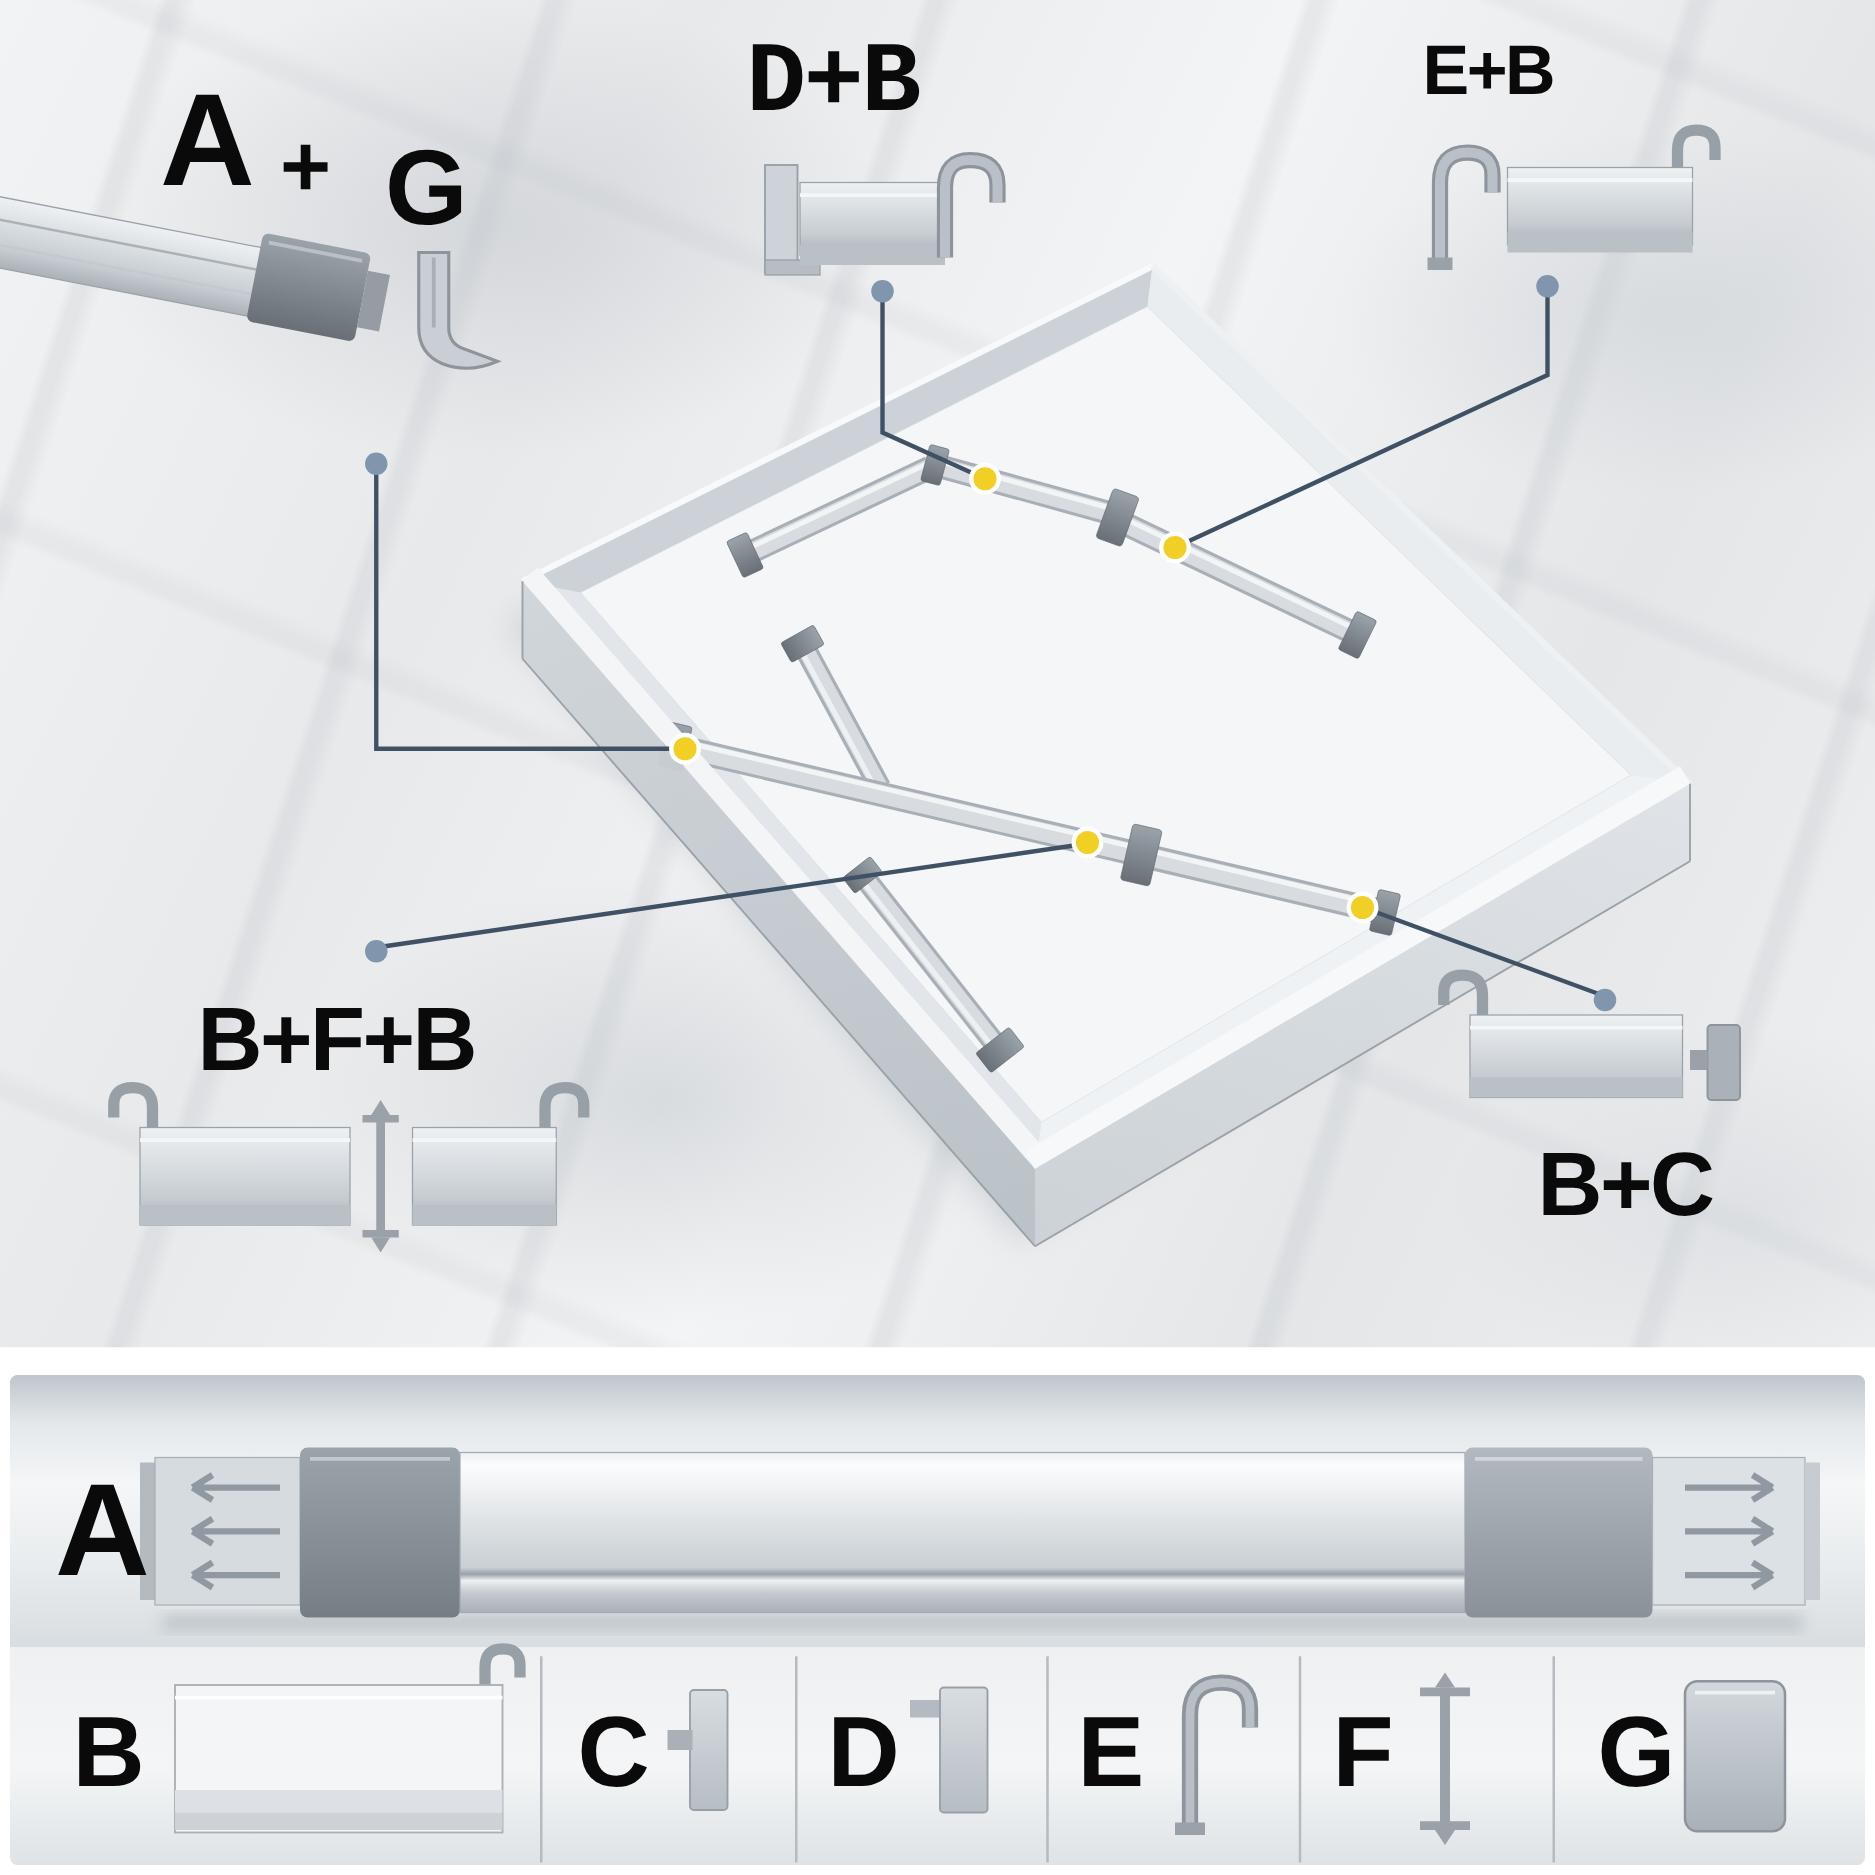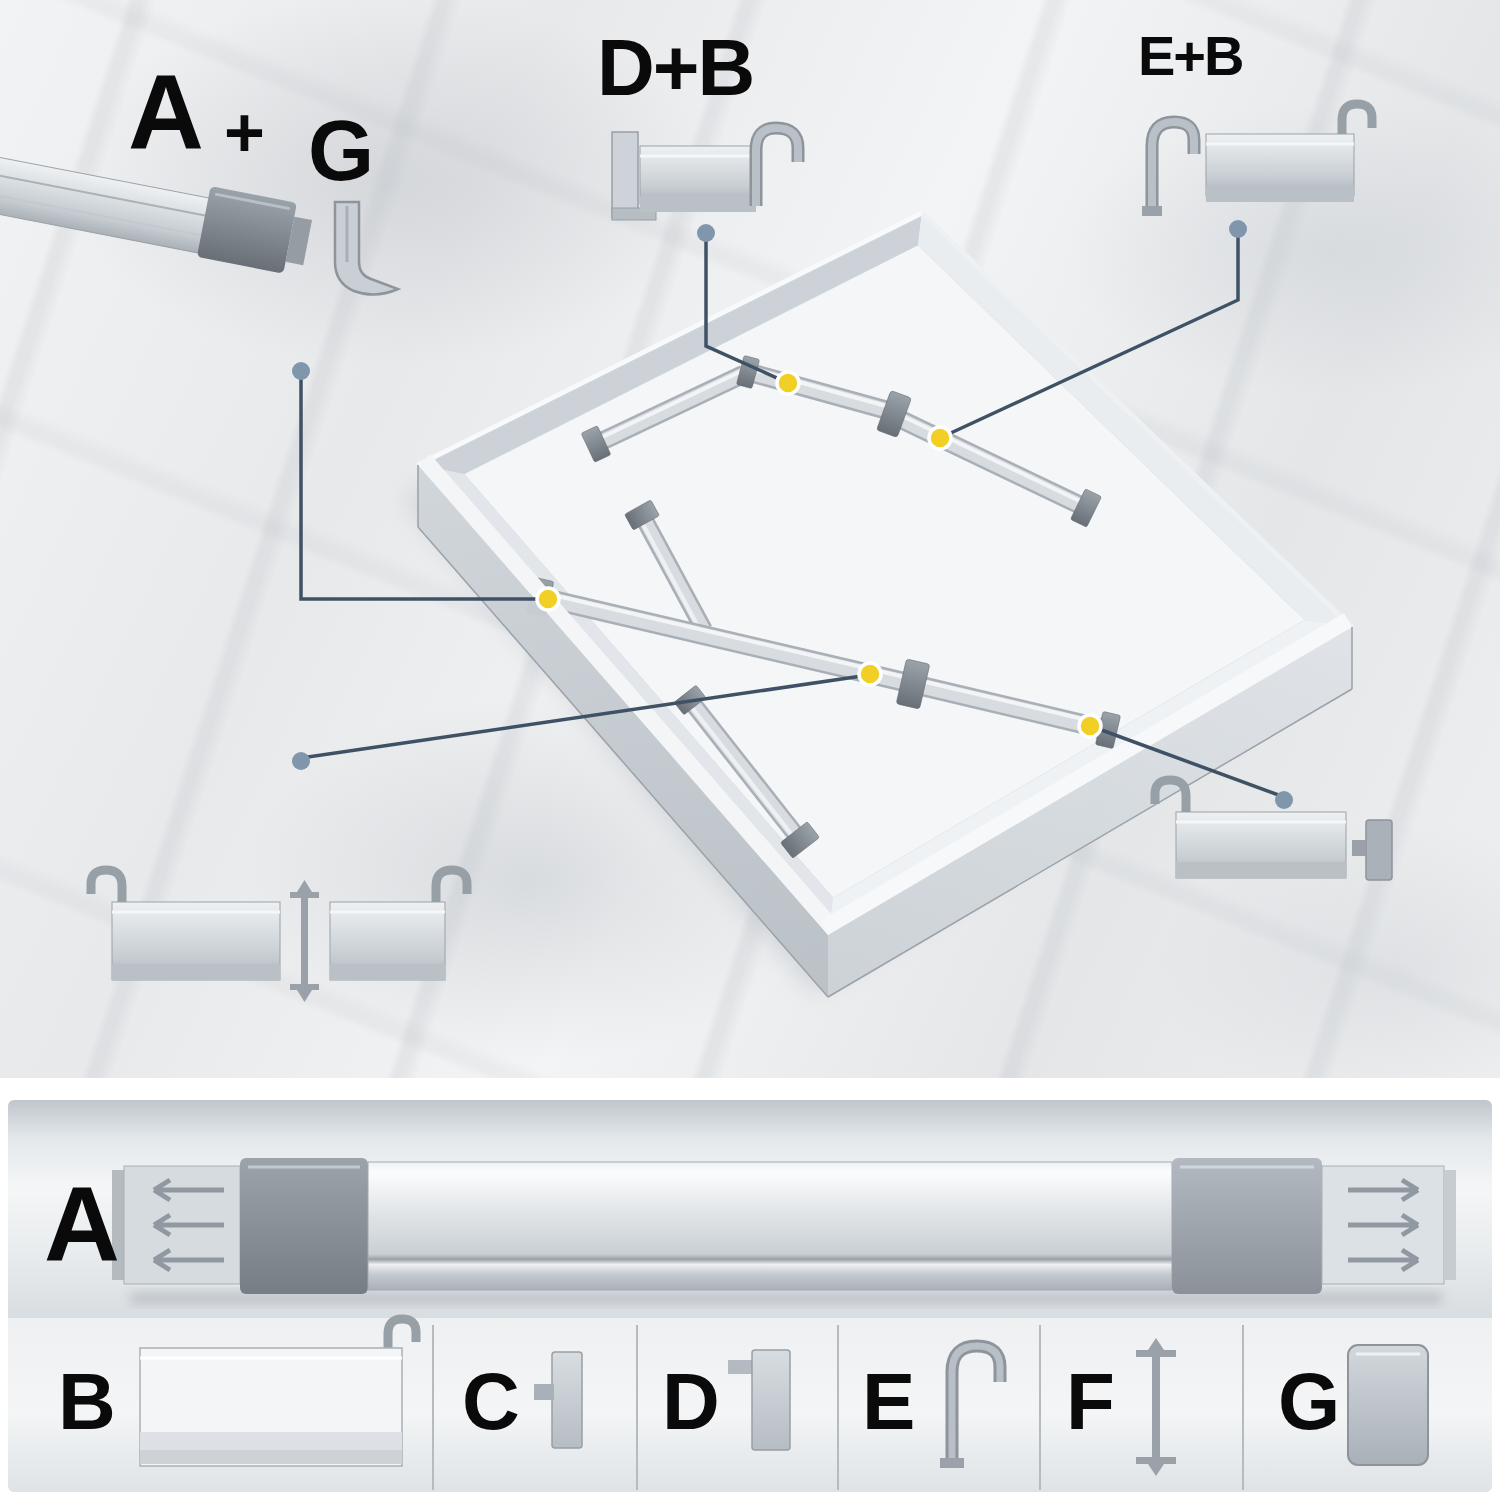--- a/index.html
+++ b/index.html
@@ -31,21 +31,21 @@
   svg{position:absolute;left:0;}
   .top-svg{top:0;}
   .bottom-svg{top:1080px;}
   .lbl{
     position:absolute;color:#0a0a0b;font-weight:800;line-height:1;letter-spacing:-2px;
     white-space:nowrap;
   }
   .lbl-a-top{left:128px;top:60px;font-size:105px;}
   .lbl-plus{left:224px;top:98px;font-size:70px;}
   .lbl-g-top{left:308px;top:108px;font-size:85px;}
-  .lbl-db{left:597px;top:28px;font-size:80px;}
+  .lbl-db{left:597px;top:28px;font-size:80px;font-family:Liberation Mono, monospace;}
   .lbl-eb{left:1138px;top:28px;font-size:56px;}
   .lbl-bfb{left:158px;top:796px;font-size:72px;}
   .lbl-bc{left:1230px;top:912px;font-size:72px;}
   .lbl-a-bottom{left:44px;top:1172px;font-size:105px;}
   .lbl-part{font-size:80px;top:1362px;}
   .lbl-part-b{left:58px;}
   .lbl-part-c{left:462px;}
   .lbl-part-d{left:662px;}
   .lbl-part-e{left:862px;}
   .lbl-part-f{left:1066px;}
@@ -362,20 +362,22 @@
       <rect x="1348" y="265" width="80" height="120" rx="10" fill="url(#bPlateG)" stroke="#8d949b" stroke-width="2"></rect>
       <line x1="1356" y1="274" x2="1420" y2="274" stroke="#eef1f3" stroke-width="3"></line>
     </g>
   </svg>
 
   <div class="lbl lbl-a-top">A</div>
   <div class="lbl lbl-plus">+</div>
   <div class="lbl lbl-g-top">G</div>
   <div class="lbl lbl-db">D+B</div>
   <div class="lbl lbl-eb">E+B</div>
+  <div class="lbl lbl-bfb">B+F+B</div>
+  <div class="lbl lbl-bc">B+C</div>
 
   <div class="lbl lbl-a-bottom">A</div>
   <div class="lbl lbl-part lbl-part-b">B</div>
   <div class="lbl lbl-part lbl-part-c">C</div>
   <div class="lbl lbl-part lbl-part-d">D</div>
   <div class="lbl lbl-part lbl-part-e">E</div>
   <div class="lbl lbl-part lbl-part-f">F</div>
   <div class="lbl lbl-part lbl-part-g">G</div>
 
 </div>

